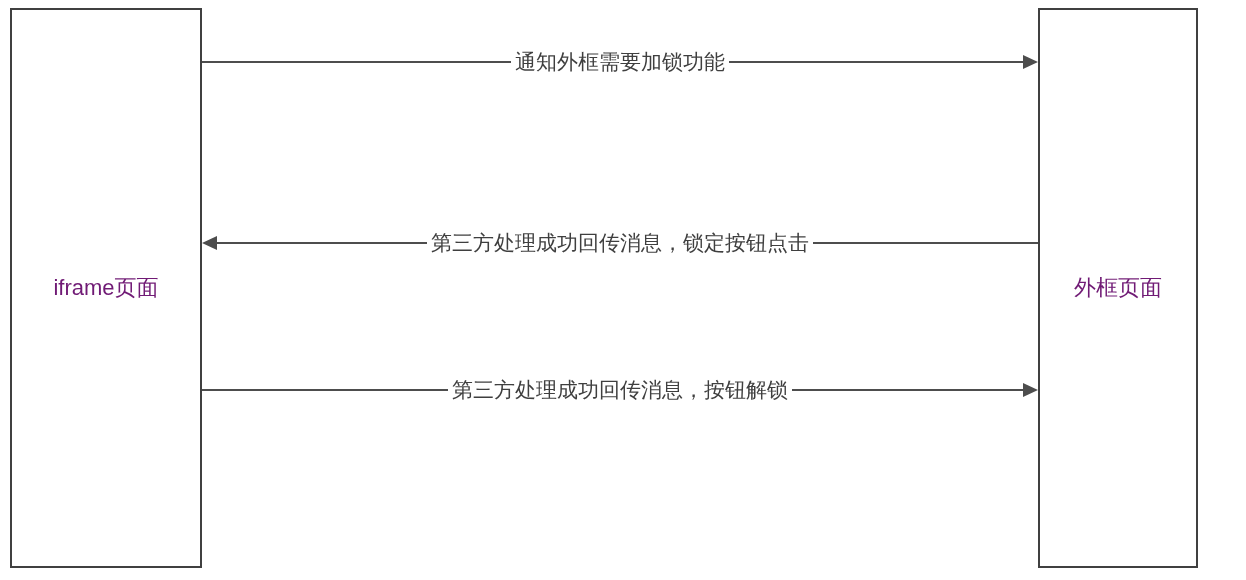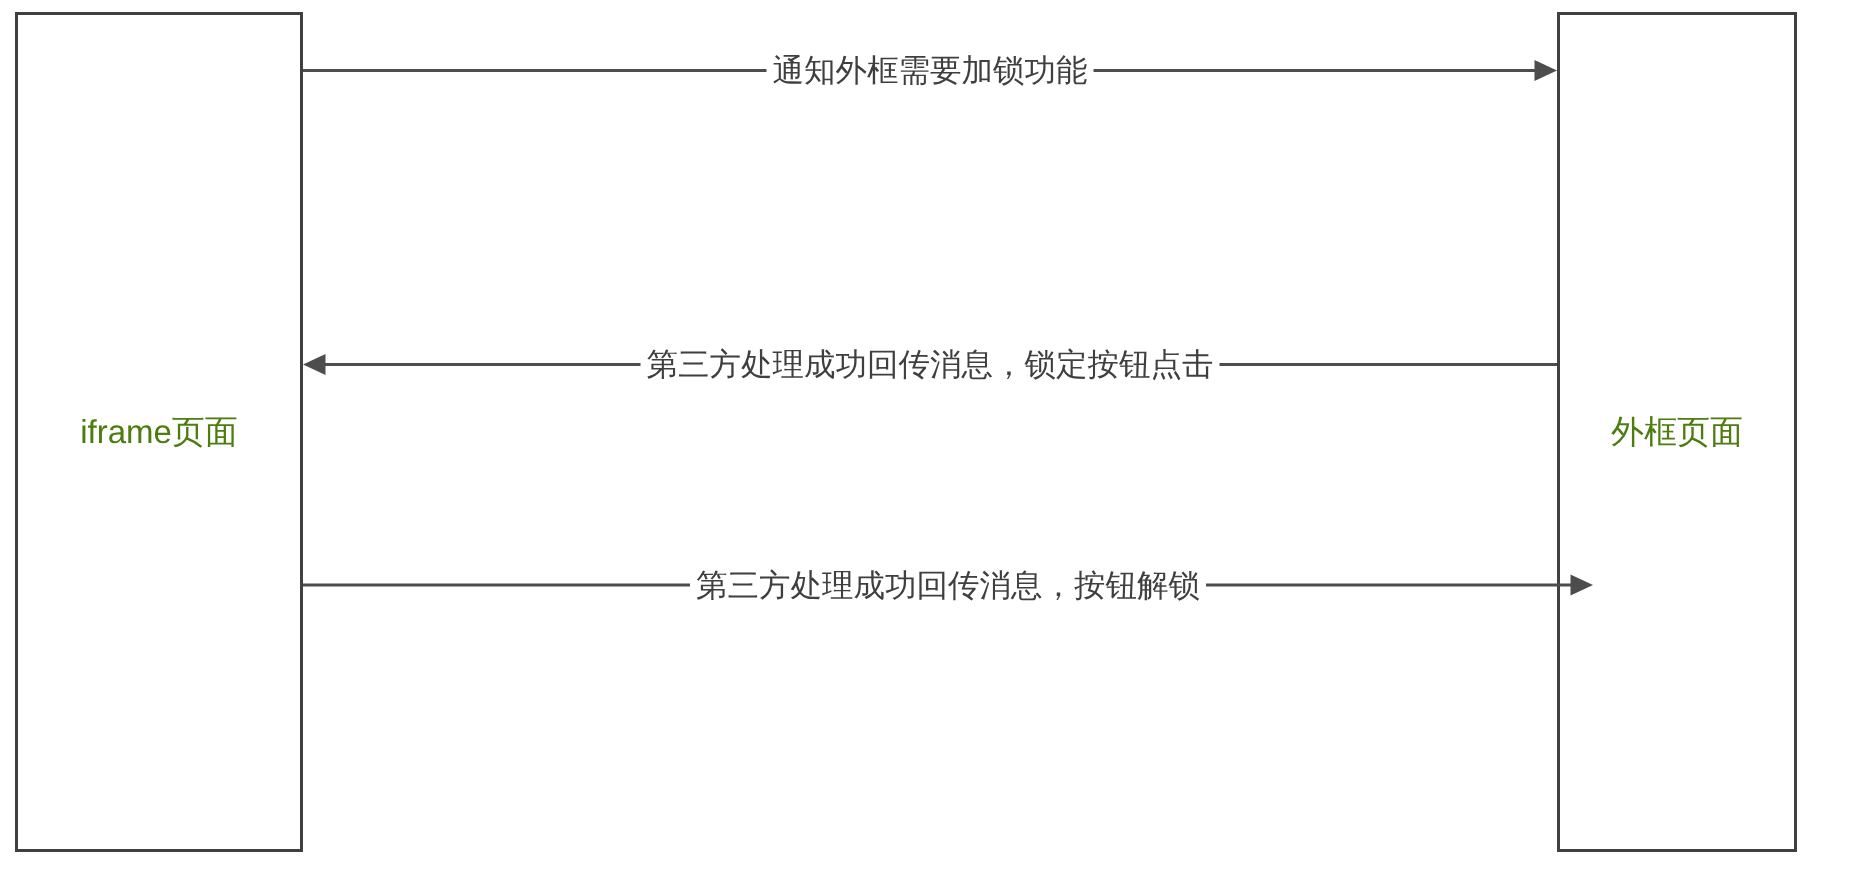--- a/index.html
+++ b/index.html
@@ -23,21 +23,21 @@
     background: #ffffff;
     display: flex;
     align-items: center;
     justify-content: center;
     box-sizing: border-box;
   }
   .actor-box.left  { left: 10px;   width: 192px; }
   .actor-box.right { left: 1038px; width: 160px; }
   .actor-label {
     font-size: 22px;
-    color: #4d7c0f;
+    color: #701a75;
     white-space: nowrap;
   }
   .arrow {
     position: absolute;
     left: 202px;
     width: 836px;
     height: 18px;
   }
   .arrow .shaft {
     position: absolute;
@@ -67,23 +67,23 @@
     position: absolute;
     left: 50%;
     top: 9px;
     transform: translate(-50%, -50%);
     background: #ffffff;
     padding: 0 4px;
     font-size: 21px;
     color: #3f3f3f;
     white-space: nowrap;
   }
-  .arrow-1 { top: 38px; font-family: Liberation Mono, monospace;  }
+  .arrow-1 { top: 53px; font-family: Liberation Mono, monospace;  }
   .arrow-2 { top: 234px; }
-  .arrow-3 { top: 381px; padding-left: 24px; }
+  .arrow-3 { top: 381px; }
   .arrow-4 { top: 501px; }
 </style>
 </head>
 <body>
 
 <div class="canvas">
 
   <div class="actor-box left">
     <span class="actor-label">iframe页面</span>
   </div>

